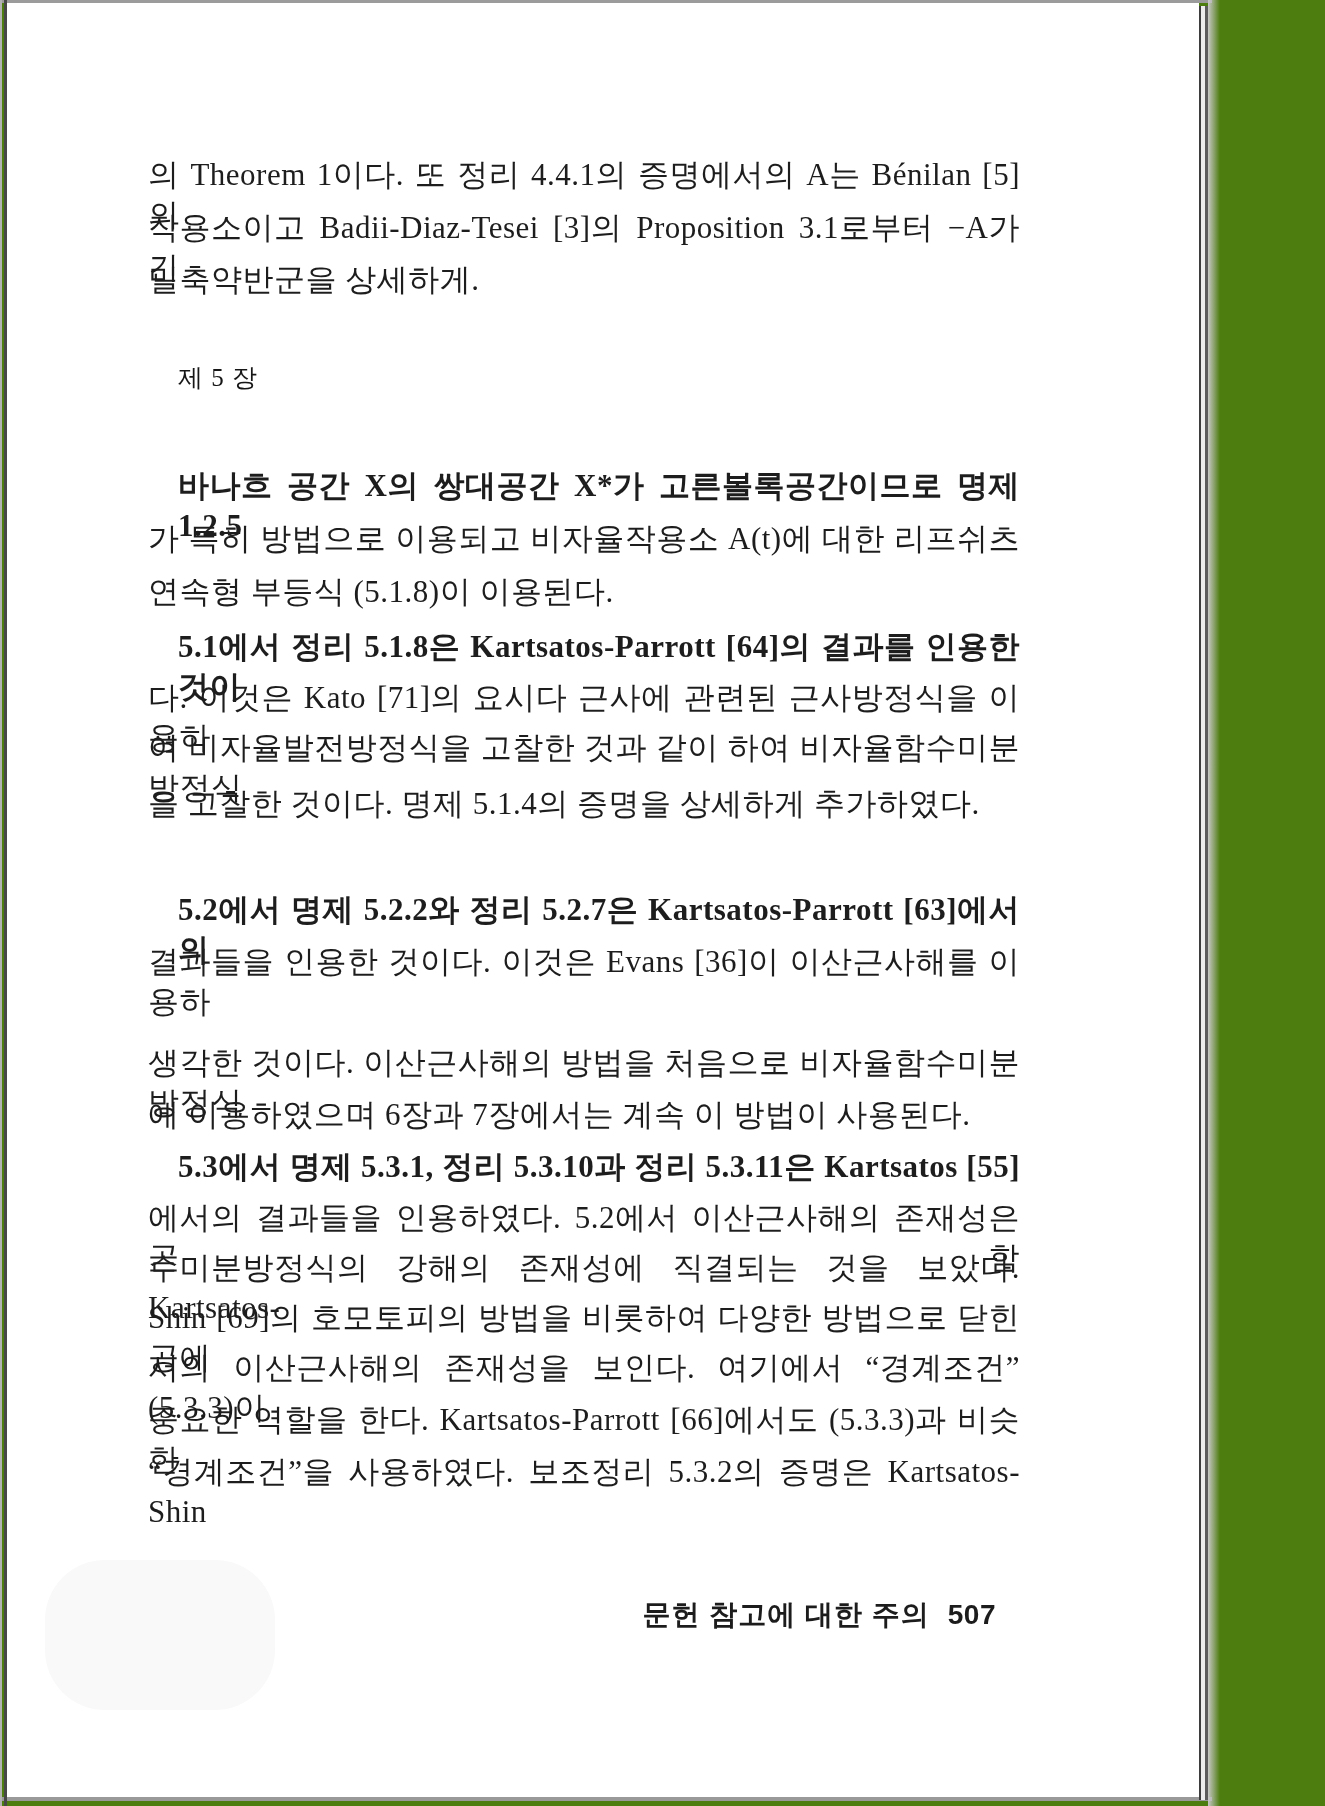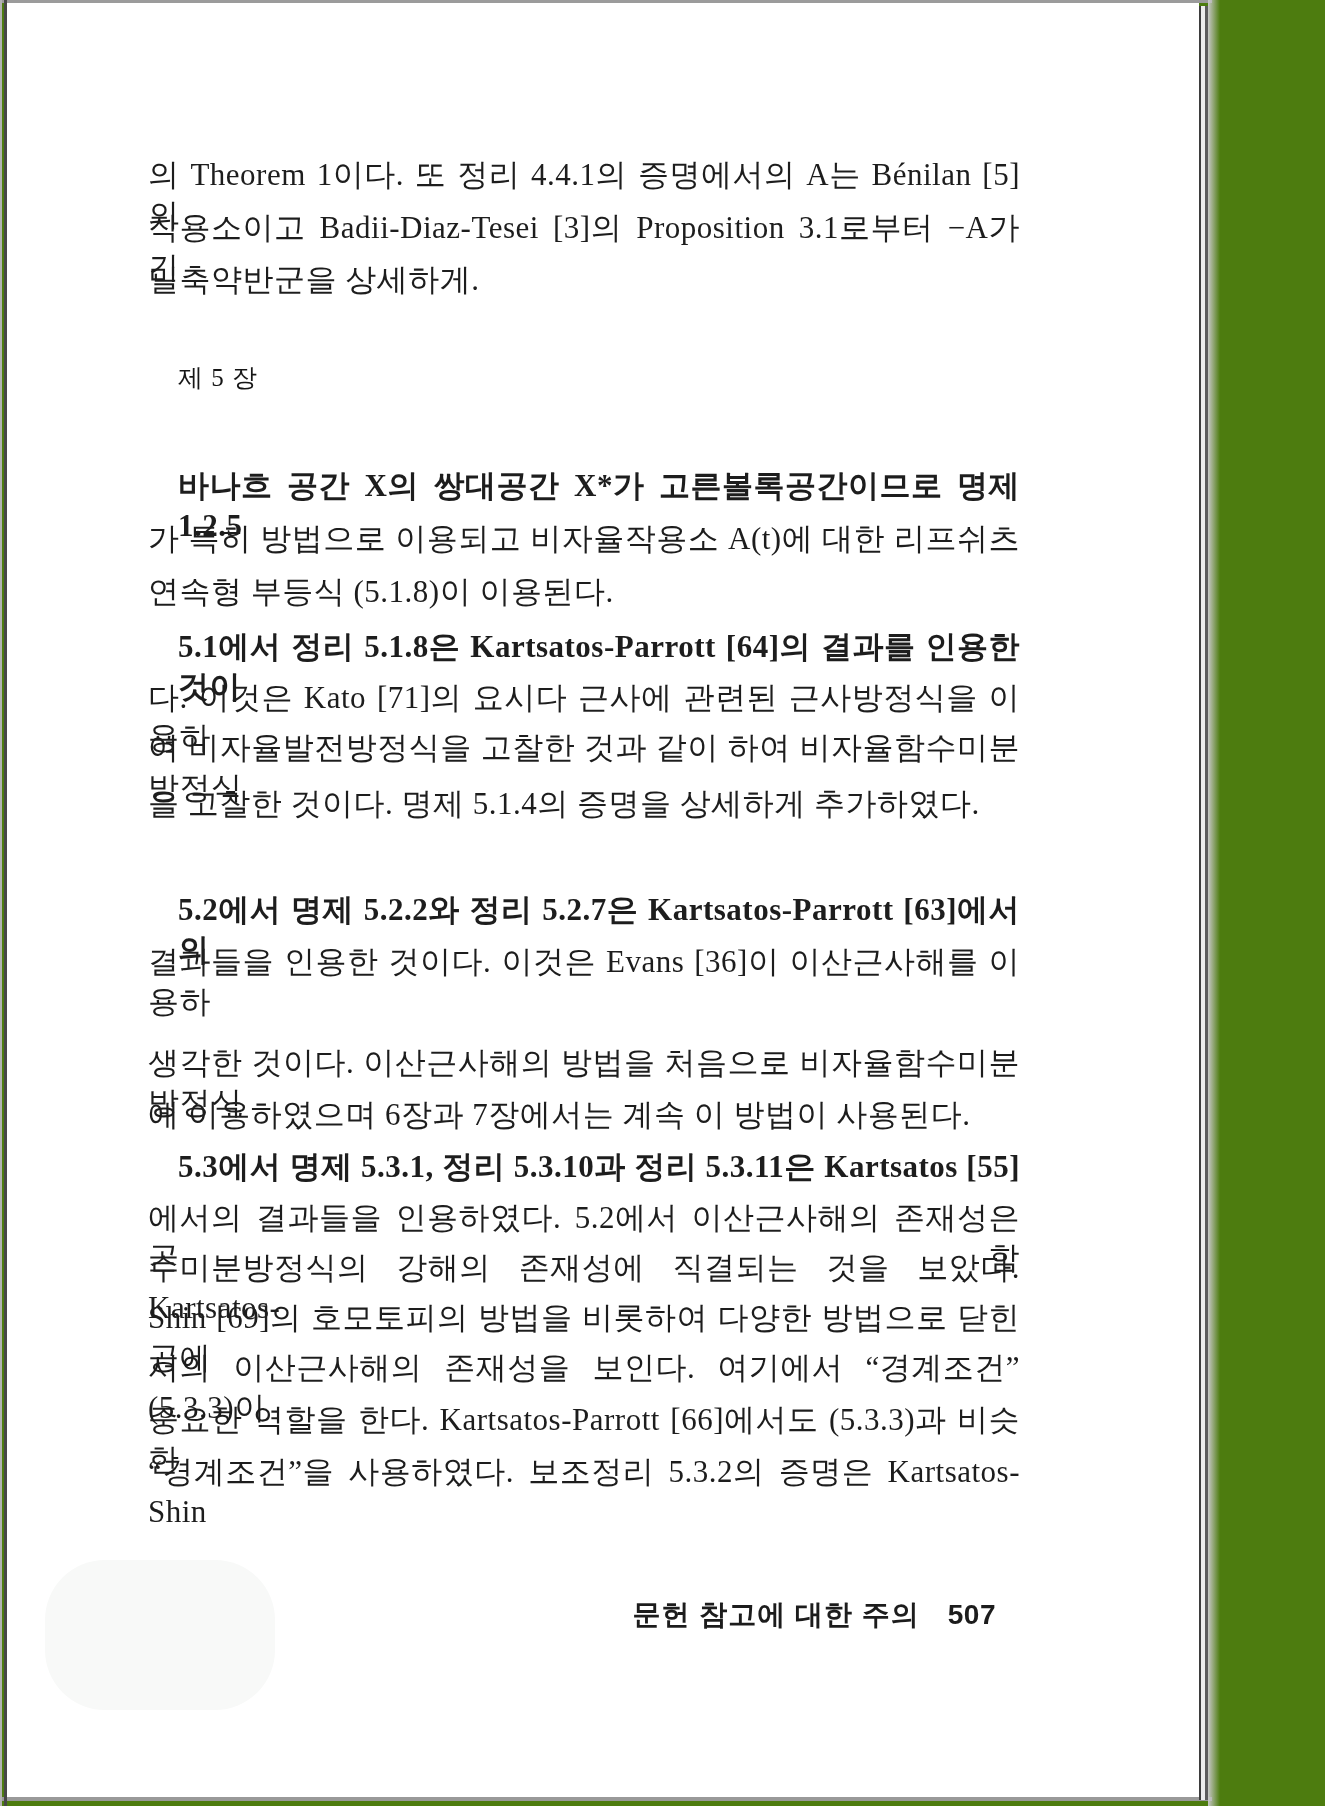--- a/index.html
+++ b/index.html
@@ -64,21 +64,21 @@
     left: 148px;
     top: 1596px;
     width: 848px;
     text-align: right;
     font-family: "Liberation Sans", "DejaVu Sans", sans-serif;
     font-weight: 700;
     font-size: 28px;
     color: #1c1c1c;
     letter-spacing: 1px;
   }
-  .footer .pagenum { margin-left: 28px; letter-spacing: 0.5px; }
+  .footer .pagenum { margin-left: 18px; letter-spacing: 0.5px; }
 
   .artifact {
     position: absolute;
     left: 45px; top: 1560px;
     width: 230px; height: 150px;
     background: #f8f9f8;
     border-radius: 60px;
   }
 </style>
 </head>

